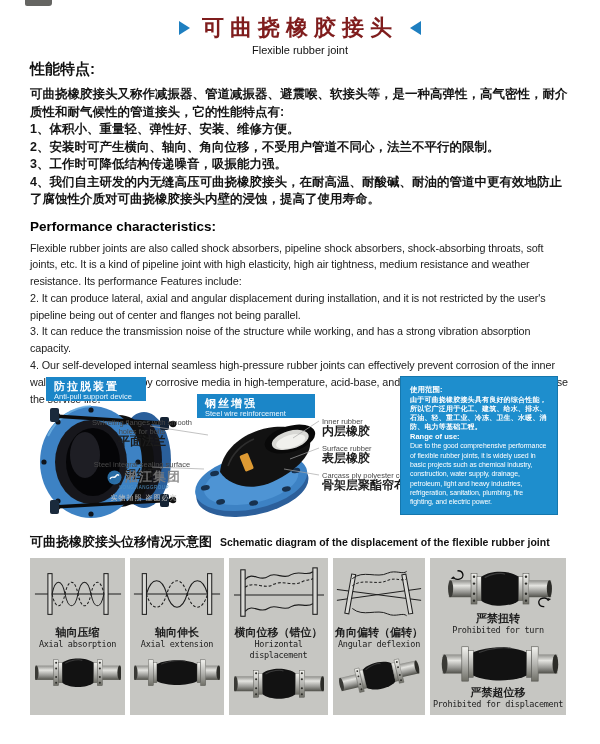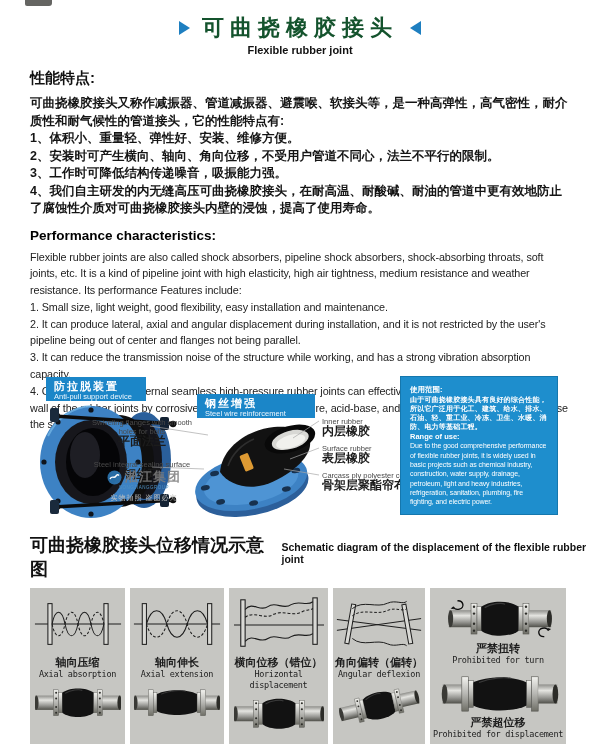--- a/index.html
+++ b/index.html
@@ -3,28 +3,28 @@
 <meta charset="utf-8">
 <style>
   html,body{margin:0;padding:0;}
   body{
     width:600px;height:744px;position:relative;background:#ffffff;
     font-family:"Liberation Sans",sans-serif;color:#1a1a1a;overflow:hidden;
   }
   
   .corner-smudge{position:absolute;left:25px;top:0;width:27px;height:6px;background:#4a4a46;border-radius:0 0 3px 2px;opacity:.85;}
   .title-row{display:flex;align-items:center;justify-content:center;gap:12px;padding-top:13px;}
-  .title-cn{font-size:22px;font-weight:bold;letter-spacing:6px;color:#14532d;}
+  .title-cn{font-size:22px;font-weight:bold;letter-spacing:6px;color:#7f1d1d;}
   .tri{width:0;height:0;display:inline-block;}
   .tri-right{border-left:11px solid #1e7fc0;border-top:7px solid transparent;border-bottom:7px solid transparent;}
   .tri-left{border-right:11px solid #1e7fc0;border-top:7px solid transparent;border-bottom:7px solid transparent;}
-  .subtitle{text-align:center;font-size:11px;font-weight:bold;margin-top:1px;color:#111;}
+  .subtitle{text-align:center;font-size:11px;font-weight:normal;margin-top:1px;color:#111;}
   
   .text-flow{margin:0 28px 0 30px;}
-  .h-cn{font-size:15px;font-weight:bold;margin:13px 0 7px 0;color:#111;}
+  .h-cn{font-size:15px;font-weight:bold;margin:4px 0 7px 0;color:#111;}
   .cn-body{font-size:12.5px;line-height:17.5px;font-weight:600;color:#151515;}
   .cn-body div{margin:0;}
   .h-en{font-size:13.5px;font-weight:600;margin:10px 0 6px 0;color:#000000;}
   .en-body{font-size:10.8px;line-height:16.8px;color:#222;letter-spacing:-0.1px;}
   
   .figure-section{position:absolute;left:0;top:368px;width:600px;height:162px;}
   .card-header{position:absolute;background:#1b86c8;color:#fff;padding:3px 8px 3px 8px;box-sizing:border-box;}
   .card-header .t-cn{font-size:11px;font-weight:bold;letter-spacing:2px;line-height:12px;}
   .card-header .t-en{font-size:7.5px;line-height:9px;color:#eaf5fd;}
   .hd1{left:46px;top:9px;width:100px;height:24px;}
@@ -47,21 +47,21 @@
   .wm-en{font-size:4.5px;color:#4f90c2;letter-spacing:.5px;margin-top:-1px;}
   .wm-notice{font-size:7px;color:#c2c2c0;margin-top:3px;letter-spacing:1px;}
   .range-box{position:absolute;left:400px;top:8px;width:158px;background:#1e8ecd;border:1px solid #1577ad;
     box-sizing:border-box;padding:8px 9px;color:#fff;}
   .range-box .rb-h{font-size:7.5px;font-weight:bold;line-height:9.6px;}
   .range-box .rb-b{font-size:7px;line-height:9.3px;letter-spacing:-0.1px;}
   .range-box .rb-b.cnb{font-weight:bold;letter-spacing:.2px;}
   
   .diagram-section{position:absolute;left:0;top:533px;width:600px;}
   .diag-heading{margin-left:30px;display:flex;align-items:baseline;gap:8px;}
-  .dh-cn{font-size:18px;font-weight:bold;color:#111;}
+  .dh-cn{font-size:13px;font-weight:bold;color:#111;text-align:right;}
   .dh-en{font-size:10.5px;font-weight:600;color:#111;}
   .panel-row{margin:7px 0 0 30px;display:flex;gap:5px;}
   .panel{background:#c6c6c2;height:157px;box-sizing:border-box;text-align:center;}
   .p1{width:95px;}.p2{width:94px;}.p3{width:99px;}.p4{width:92px;}.p5{width:136px;}
   .ldiag{display:block;margin:6px auto 0 auto;}
   .pcap-cn{font-family:"DejaVu Serif",serif;font-size:11px;font-weight:bold;color:#1c1c1c;line-height:13px;margin-top:2px;}
   .pcap-en{font-family:"DejaVu Sans Mono",monospace;font-size:8.5px;color:#1c1c1c;line-height:11px;letter-spacing:-0.3px;}
   .pphoto{display:block;margin:5px auto 0 auto;}
   .p5 .pphoto{margin-top:6px;}
   svg{display:block;}
@@ -131,21 +131,20 @@
   <div class="cn-body">
     <div>可曲挠橡胶接头又称作减振器、管道减振器、避震喉、软接头等，是一种高弹性，高气密性，耐介质性和耐气候性的管道接头，它的性能特点有:</div>
     <div>1、体积小、重量轻、弹性好、安装、维修方便。</div>
     <div>2、安装时可产生横向、轴向、角向位移，不受用户管道不同心，法兰不平行的限制。</div>
     <div>3、工作时可降低结构传递噪音，吸振能力强。</div>
     <div>4、我们自主研发的内无缝高压可曲挠橡胶接头，在耐高温、耐酸碱、耐油的管道中更有效地防止了腐蚀性介质对可曲挠橡胶接头内壁的浸蚀，提高了使用寿命。</div>
   </div>
   <div class="h-en">Performance characteristics:</div>
   <div class="en-body">
     <div>Flexible rubber joints are also called shock absorbers, pipeline shock absorbers, shock-absorbing throats, soft joints, etc. It is a kind of pipeline joint with high elasticity, high air tightness, medium resistance and weather resistance. Its performance Features include:</div>
-    <div>1. Small size, light weight, good flexibility, easy installation and maintenance.</div>
     <div>2. It can produce lateral, axial and angular displacement during installation, and it is not restricted by the user's pipeline being out of center and flanges not being parallel.</div>
     <div>3. It can reduce the transmission noise of the structure while working, and has a strong vibration absorption capacity.</div>
     <div>4. Our self-developed internal seamless high-pressure rubber joints can effectively prevent corrosion of the inner wall of the rubber joints by corrosive media in high-temperature, acid-base, and oil-resistant pipelines, and increase the service life.</div>
   </div>
 </div>
 
 <div class="figure-section">
 
   <div class="card-header hd1">
     <div class="t-cn">防拉脱装置</div>

